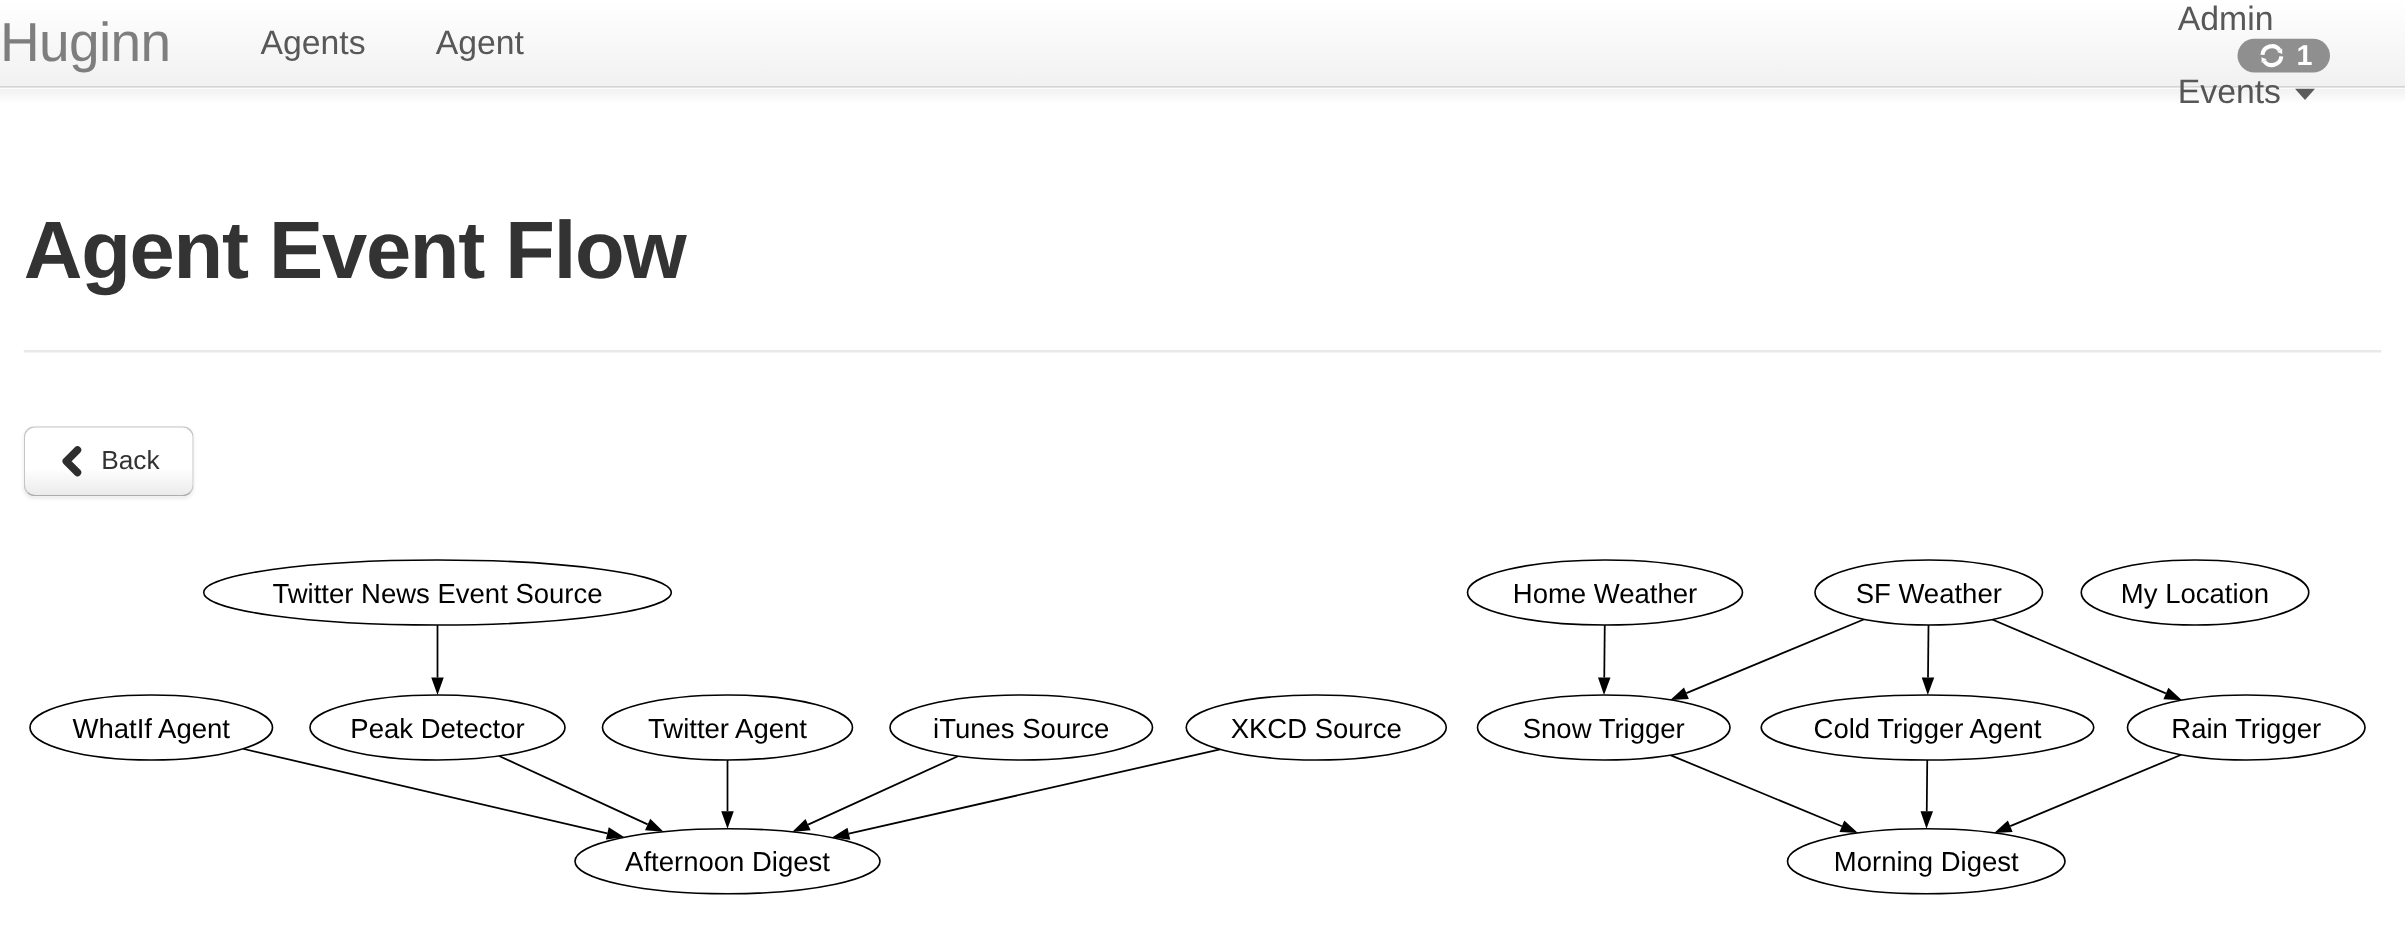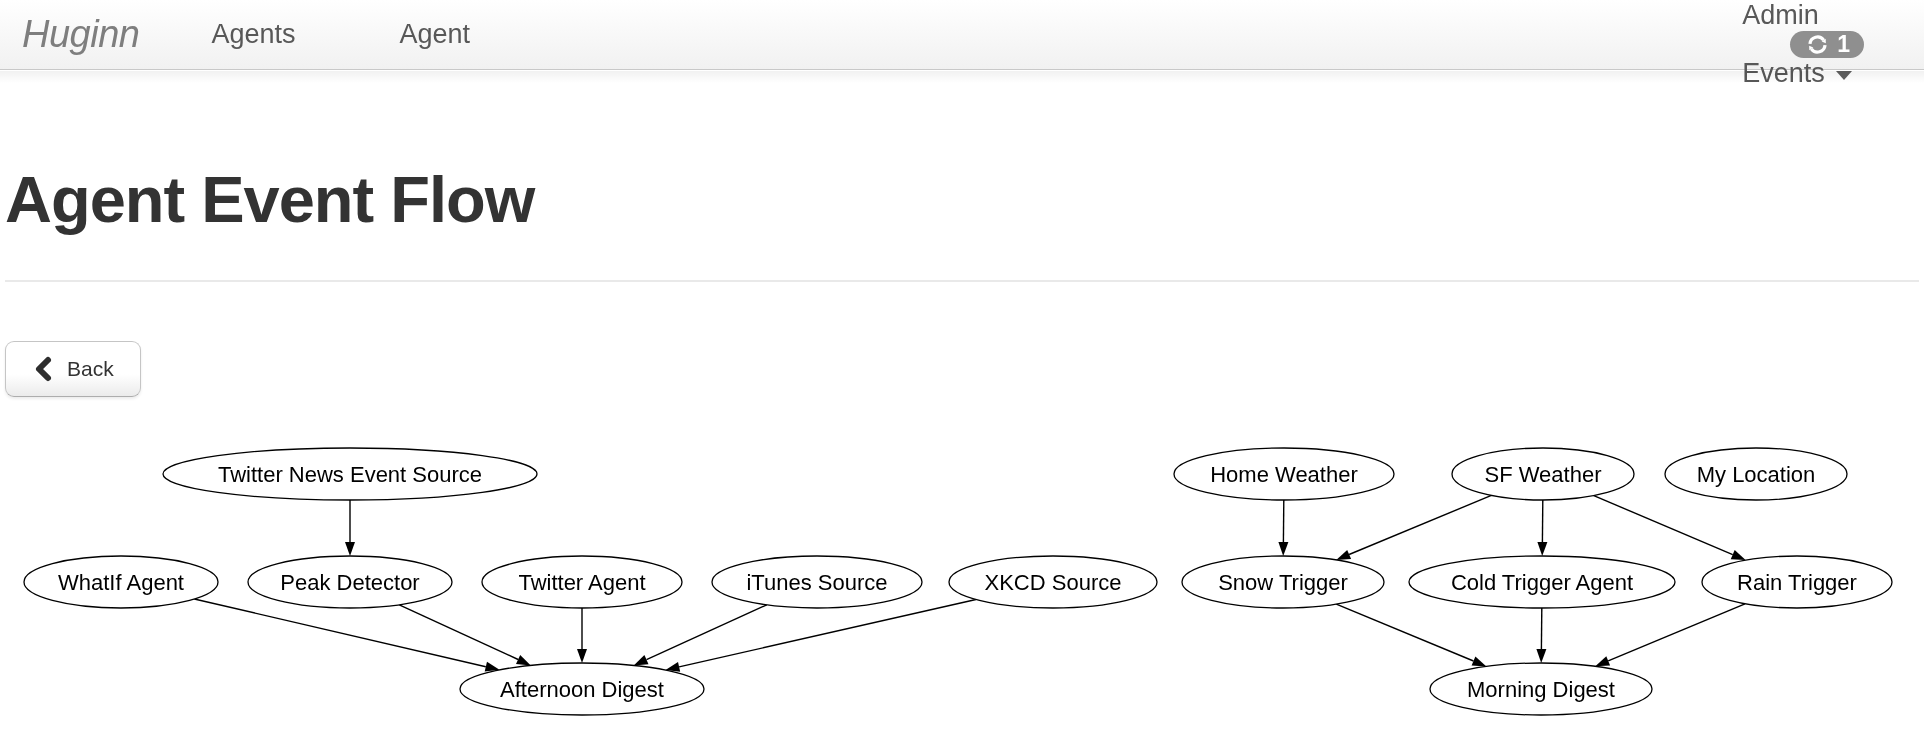--- a/index.html
+++ b/index.html
@@ -20,29 +20,27 @@
     display: flex;
     align-items: center;
     position: relative;
   }
   .navbar-shadow {
     position: absolute; left: 0; right: 0; top: 71px; height: 12px;
     background: linear-gradient(rgba(0,0,0,0.055), rgba(0,0,0,0));
     pointer-events: none;
   }
   .brand {
-    font-size: 38px;
+    font-size: 44px;
     color: #7e7e7e;
-    margin-left: 22px;
     text-decoration: none;
     letter-spacing: -0.5px;
     cursor: pointer;
-    font-style: italic;
-  }
-  .nav-links { display: flex; margin-left: 72px; gap: 48px; }
+  }
+  .nav-links { display: flex; margin-left: 72px; }
   .nav-link {
     font-size: 27px; color: #585858;
     text-decoration: none; margin-right: 56px; cursor: pointer;
   }
   .nav-right { margin-left: auto; display: flex; align-items: flex-start; height: 100%; flex-direction: column; }
   .nav-right .nav-link { margin-right: 0; }
   .divider-vertical {
     width: 1px; height: 100%;
     background: #dcdcdc; border-right: 1px solid #ffffff;
     margin-left: 50px;
@@ -62,21 +60,21 @@
   .account { display: flex; align-items: center; margin-right: 48px; cursor: pointer; }
   .account-label { font-size: 27px; color: #585858; }
   .caret {
     width: 0; height: 0; margin-left: 11px; margin-top: 4px;
     border-left: 8px solid transparent;
     border-right: 8px solid transparent;
     border-top: 9px solid #5f5f5f;
   }
 
   
-  .content { padding: 0 5px; }
+  .content { padding: 0 19px; }
   .page-title {
     margin: 97px 0 0 0;
     font-size: 65px;
     line-height: 1;
     font-weight: bold;
     color: #333333;
     letter-spacing: -1px;
   }
   hr.title-rule {
     border: none;

